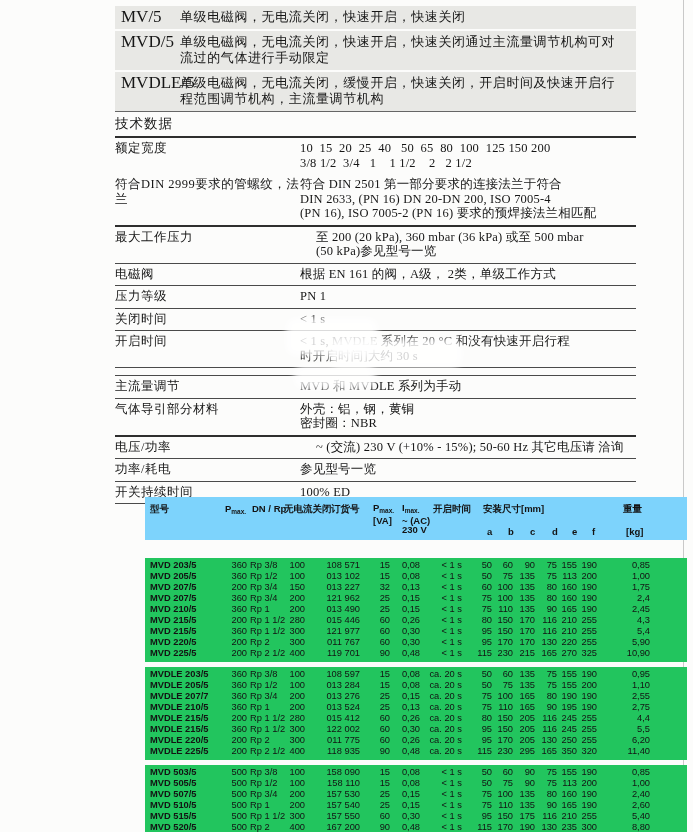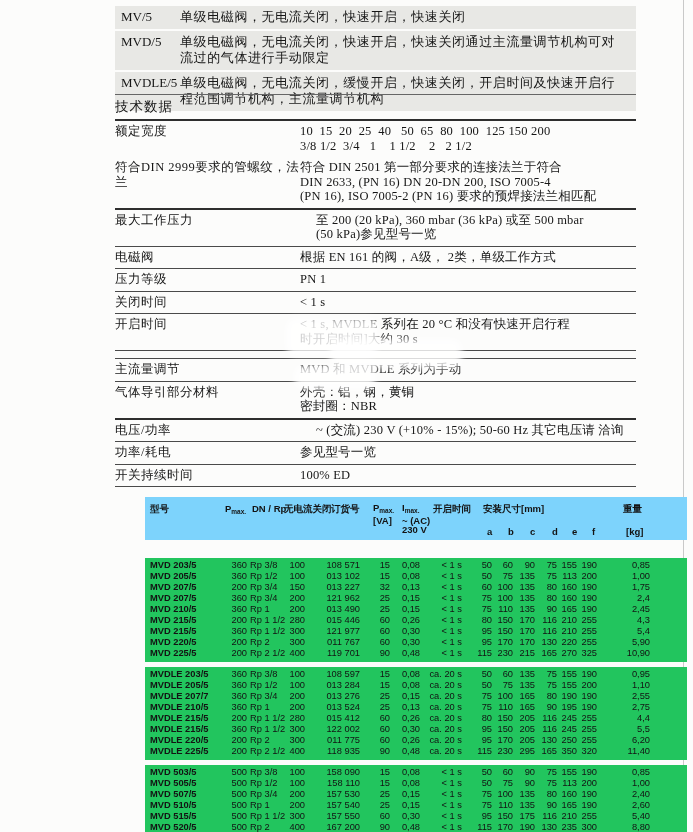--- a/index.html
+++ b/index.html
@@ -6,25 +6,25 @@
   body{
     width:693px;height:832px;position:relative;overflow:hidden;
     background:#fcfcfb;color:#161616;
     font-family:"Liberation Serif","DejaVu Serif",serif;
   }
   .page-edge{position:absolute;left:683px;top:0;bottom:0;width:1px;background:#c9c9c9;}
 
   
   .intro{position:absolute;left:115px;top:6px;width:521px;}
   .intro-row{background:#e8e8e5;display:flex;margin-bottom:2px;padding:3px 8px 4px 6px;}
-  .intro-code{flex:none;width:59px;font-size:13px;line-height:16px;}
+  .intro-code{flex:none;width:59px;font-size:17px;line-height:16px;}
   .intro-desc{flex:1;font-size:13px;line-height:16px;letter-spacing:0.6px;}
 
   
-  .tech{position:absolute;left:115px;top:94px;width:521px;}
+  .tech{position:absolute;left:115px;top:111px;width:521px;}
   .tech-title{font-size:13.5px;letter-spacing:1px;padding:3px 0 3px;
     border-top:1px solid #666;border-bottom:2.5px solid #2e2e2e;}
   .tech-row{display:flex;padding:3px 0 4px;}
   .tech-row.b-thin{border-top:1.5px solid #4a4a4a;}
   .tech-row.b-thick{border-top:2.5px solid #2e2e2e;gap:16px;}
   .tech-bottom{border-top:1.5px solid #4a4a4a;height:0;}
   .tech-label{flex:none;width:185px;font-size:12.5px;line-height:14.5px;letter-spacing:0.5px;}
   .tech-value{flex:1;font-size:12.5px;line-height:14.5px;letter-spacing:0.2px;}
   .tech-value .vline-txt{white-space:pre;overflow:hidden;}
 

